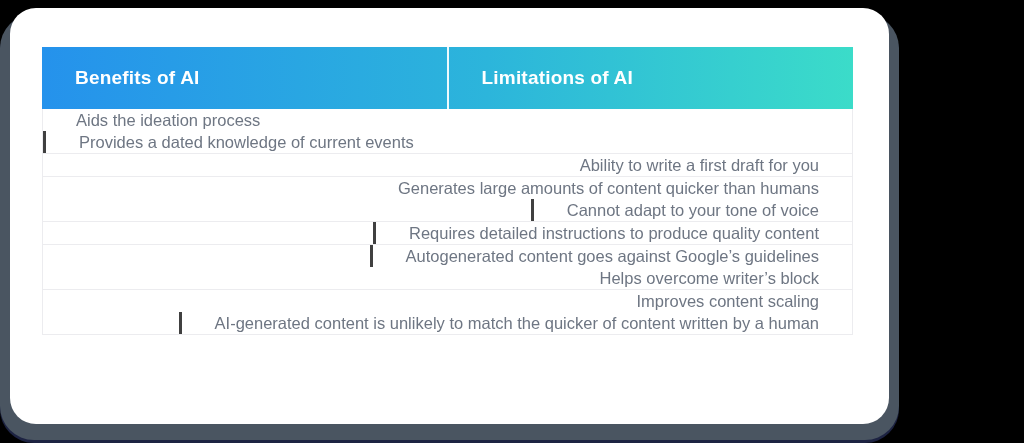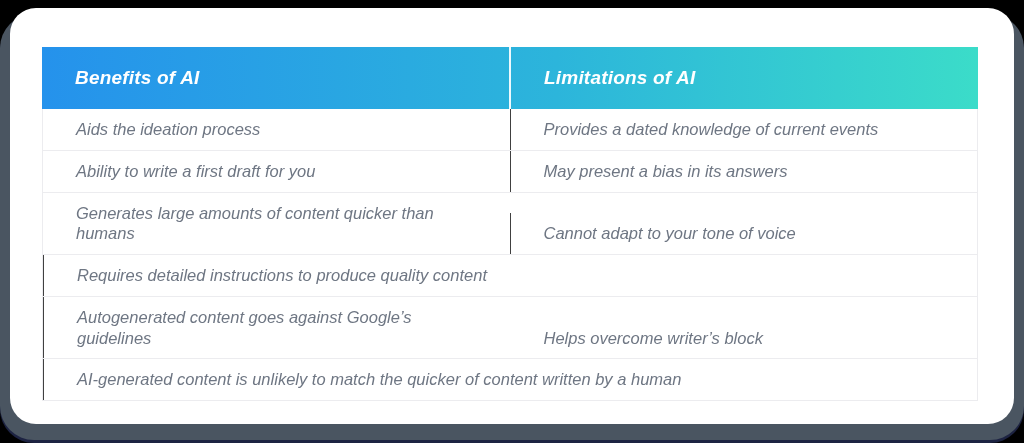--- a/index.html
+++ b/index.html
@@ -2,21 +2,21 @@
 <html><head>
 <meta charset="utf-8">
 <style>
   html, body { margin: 0; padding: 0; }
   body {
     width: 1024px; height: 443px;
     background: #000;
     font-family: "Liberation Sans", "DejaVu Sans", sans-serif;
     position: relative; overflow: hidden;
   }
-  .stage { position: absolute; inset: 0; width: 1024px; height: 443px; font-style: italic; }
+  .stage { position: absolute; inset: 0; width: 899px; height: 443px; }
 
   
   .frame {
     position: absolute; left: 0; right: 0; top: 14px; bottom: 3px;
     background: #4A5561;
     border-radius: 34px;
     box-shadow: 0 3px 0 #1D2342;
   }
 
   
@@ -42,34 +42,34 @@
     font-weight: bold;
     letter-spacing: 0.2px;
     box-sizing: border-box;
   }
   .th.right { border-left: 2px solid rgba(255,255,255,0.92); }
 
   .tbody {
     border: 1px solid #ECECEF;
     border-top: none;
   }
-  .trow { display: flex; }
+  .trow { display: flex; flex-direction: column; }
   .trow + .trow { border-top: 1px solid #ECECEF; align-items: flex-end; }
   .cell {
     flex: 1 1 0;
     display: flex;
     align-items: center;
     padding: 10px 33px;
     min-height: 22px;
     color: #6E7683;
     font-size: 16.5px;
     line-height: 1.26;
     box-sizing: border-box;
   }
-  .cell.right { border-left: 1px solid #404040; }
+  .cell.right { border-left: 3px solid #404040; }
 </style>
 </head>
 <body>
 
 <div class="stage">
   <div class="frame"></div>
   <div class="card">
     <div class="table">
 
       <div class="thead">
@@ -77,33 +77,33 @@
         <div class="th right">Limitations of AI</div>
       </div>
 
       <div class="tbody">
         <div class="trow">
           <div class="cell left">Aids the ideation process</div>
           <div class="cell right">Provides a dated knowledge of current events</div>
         </div>
         <div class="trow">
           <div class="cell left">Ability to write a first draft for you</div>
-          <div class="cell right">May present a bias in its answers</div>
         </div>
         <div class="trow">
           <div class="cell left">Generates large amounts of content quicker than humans</div>
           <div class="cell right">Cannot adapt to your tone of voice</div>
         </div>
         <div class="trow">
           <div class="cell right">Requires detailed instructions to produce quality content</div>
         </div>
         <div class="trow">
           <div class="cell right">Autogenerated content goes against Google’s guidelines</div>
           <div class="cell left">Helps overcome writer’s block</div>
         </div>
         <div class="trow">
+          <div class="cell left">Improves content scaling</div>
           <div class="cell right">AI-generated content is unlikely to match the quicker of content written by a human</div>
         </div>
       </div>
 
     </div>
   </div>
 </div>
 
 </body></html>

